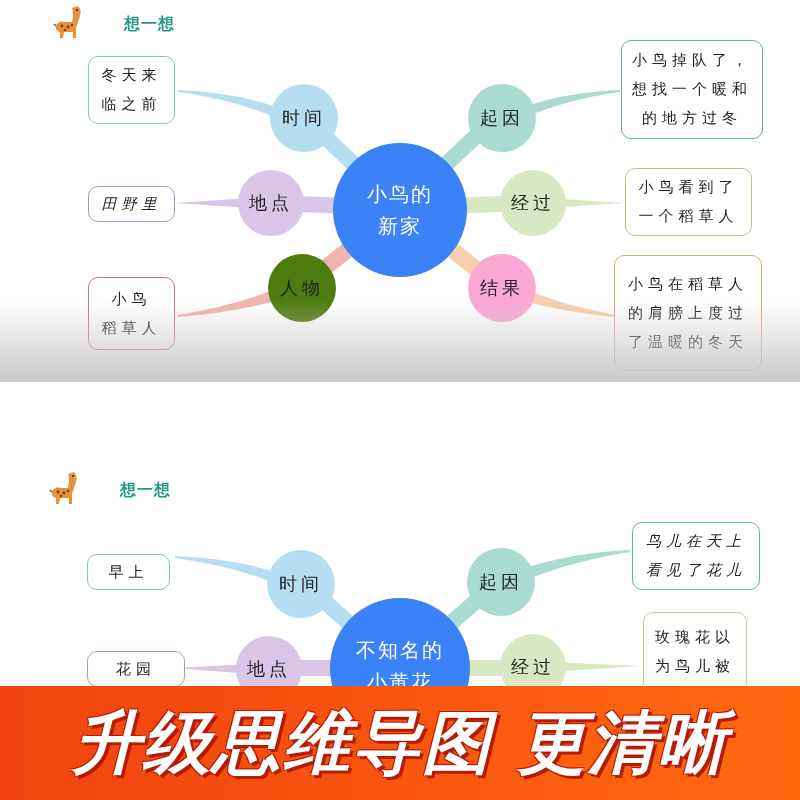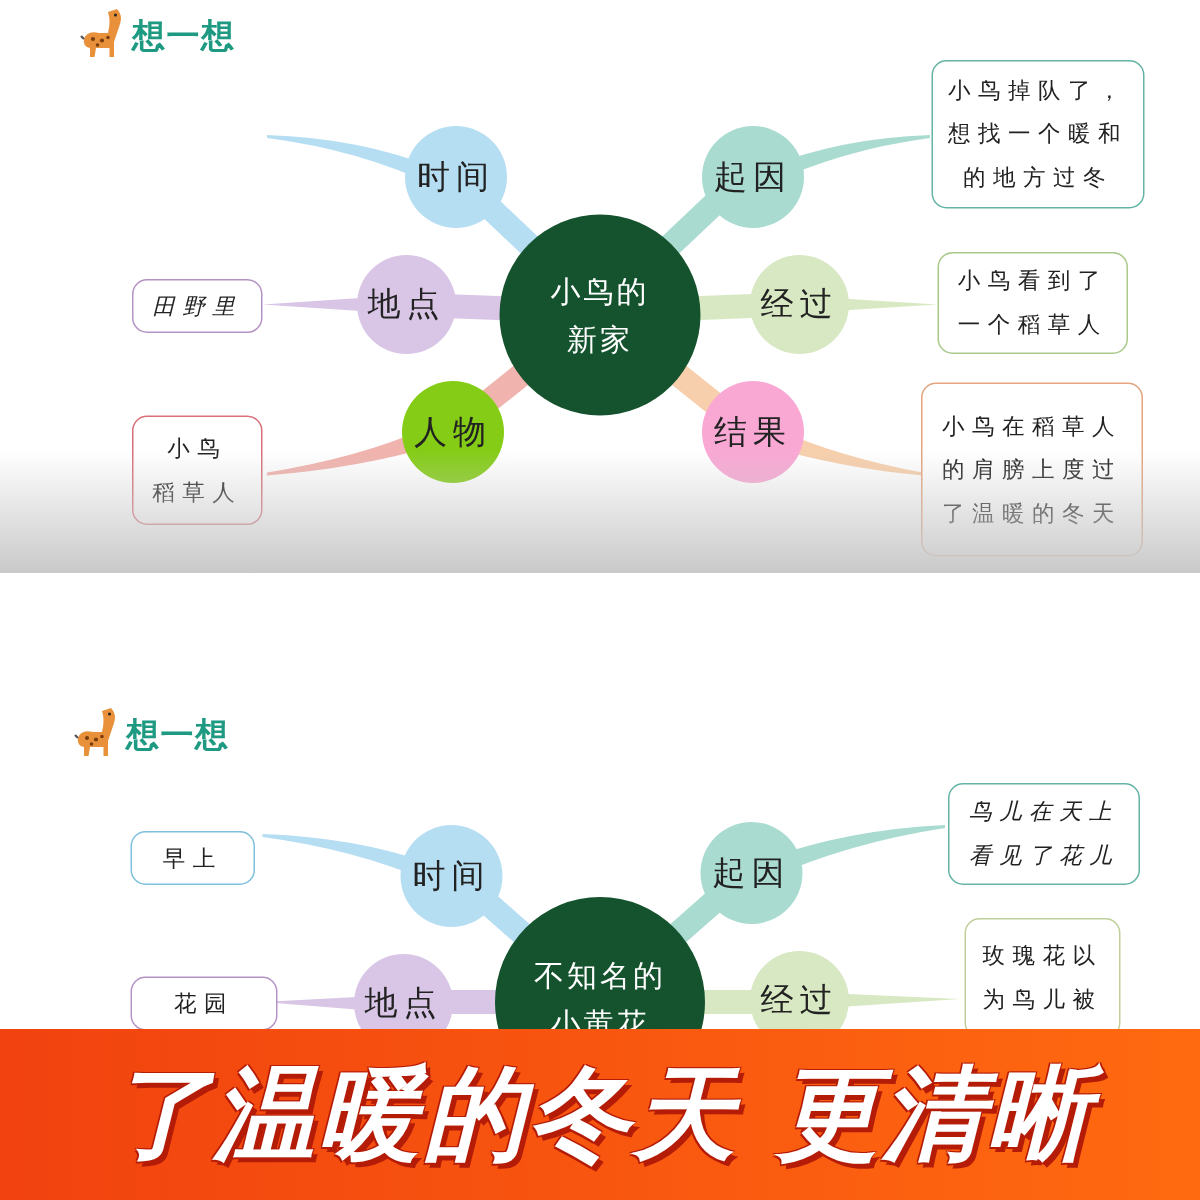--- a/index.html
+++ b/index.html
@@ -3,23 +3,23 @@
 <meta charset="utf-8">
 <style>
   html,body{margin:0;padding:0;}
   body{width:800px;height:800px;overflow:hidden;background:#fff;position:relative;font-family:"DejaVu Sans","Liberation Sans",sans-serif;}
   .panel{position:absolute;left:0;width:800px;background:#fff;overflow:hidden;}
   #panel1{top:0;height:382px;}
   #panel1 .shade{position:absolute;left:0;top:300px;width:800px;height:82px;background:linear-gradient(to bottom,rgba(255,255,255,0),#c9c9c9);pointer-events:none;}
   #panel2{top:440px;height:246px;}
   svg.links{position:absolute;left:0;top:0;}
   .title{position:absolute;display:flex;align-items:center;gap:2px;}
-  .title .txt{color:#1f9a82;font-weight:bold;font-size:22px;letter-spacing:1px;}
-  .node{position:absolute;border-radius:50%;display:flex;align-items:center;justify-content:center;color:#222;font-family:"DejaVu Serif","Liberation Serif",serif;font-size:22px;letter-spacing:4px;}
-  .center{position:absolute;border-radius:50%;background:#14532d;color:#fff;display:flex;align-items:center;justify-content:center;text-align:center;font-size:20px;line-height:32px;letter-spacing:2px;}
+  .title .txt{color:#1f9a82;font-weight:bold;font-size:16px;letter-spacing:1px;margin-left:36px;}
+  .node{position:absolute;border-radius:50%;display:flex;align-items:center;justify-content:center;color:#222;font-family:"DejaVu Serif","Liberation Serif",serif;font-size:18px;letter-spacing:4px;}
+  .center{position:absolute;border-radius:50%;background:#3b82f6;color:#fff;display:flex;align-items:center;justify-content:center;text-align:center;font-size:20px;line-height:32px;letter-spacing:2px;}
   .box{position:absolute;background:#fff;border:1.5px solid;border-radius:10px;display:flex;align-items:center;justify-content:center;text-align:center;font-family:"DejaVu Serif","Liberation Serif",serif;font-size:15px;line-height:29px;letter-spacing:5px;color:#222;white-space:pre-line;box-sizing:border-box;padding:2px 6px;}
   .banner{position:absolute;left:0;top:686px;width:800px;height:114px;background:linear-gradient(to right,#f1420f,#ff6a10);display:flex;align-items:center;justify-content:center;}
   .banner span{color:#fff;font-weight:bold;font-size:68px;font-style:italic;letter-spacing:2px;text-shadow:3px 3px 0 #b41c08,-1px -1px 0 #b41c08,1px -1px 0 #b41c08,-1px 1px 0 #b41c08;}
 </style>
 </head>
 <body>
 
 <div id="panel1" class="panel">
   <svg class="links" width="800" height="382">
     <path d="M400,208 L305,118" stroke="#b6def3" stroke-width="16" fill="none"></path>
@@ -49,25 +49,27 @@
       </svg>
     </span>
     <span class="txt">想一想</span>
   </div>
 
   <div class="center" style="left:333px;top:143px;width:134px;height:134px;white-space:pre-line;">小鸟的
 新家</div>
 
   <div class="node" style="left:270px;top:84px;width:68px;height:68px;background:#b6def3;">时间</div>
   <div class="node" style="left:238px;top:170px;width:66px;height:66px;background:#d9c6e6;">地点</div>
-  <div class="node" style="left:268px;top:254px;width:68px;height:68px;background:#84cc16;">人物</div>
+  <div class="node" style="left:268px;top:254px;width:68px;height:68px;background:#4d7c0f;">人物</div>
   <div class="node" style="left:468px;top:84px;width:68px;height:68px;background:#a9dbd0;">起因</div>
   <div class="node" style="left:500px;top:170px;width:66px;height:66px;background:#d8e8c2;">经过</div>
   <div class="node" style="left:468px;top:254px;width:68px;height:68px;background:#f9a8d4;">结果</div>
 
+  <div class="box" style="left:88px;top:56px;width:87px;height:68px;border-color:#7fc0dc;">冬天来
+临之前</div>
   <div class="box" style="left:88px;top:186px;width:87px;height:36px;border-color:#b493c4;font-style:italic;">田野里</div>
   <div class="box" style="left:88px;top:277px;width:87px;height:73px;border-color:#d9707a;">小鸟
 稻草人</div>
   <div class="box" style="left:625px;top:168px;width:127px;height:68px;border-color:#a9c98a;">小鸟看到了
 一个稻草人</div>
   <div class="box" style="left:621px;top:40px;width:142px;height:99px;border-color:#64b3a4;">小鸟掉队了，
 想找一个暖和
 的地方过冬</div>
   <div class="box" style="left:614px;top:255px;width:148px;height:116px;border-color:#e3a47f;">小鸟在稻草人
 的肩膀上度过
@@ -113,14 +115,14 @@
 
   <div class="box" style="left:87px;top:98px;width:83px;height:36px;border-color:#7fc0dc;margin-top:16px;">早上</div>
   <div class="box" style="left:87px;top:211px;width:98px;height:36px;border-color:#b493c4;">花园</div>
   <div class="box" style="left:632px;top:82px;width:128px;height:68px;border-color:#64b3a4;font-style:italic;">鸟儿在天上
 看见了花儿</div>
   <div class="box" style="left:643px;top:172px;width:104px;height:80px;border-color:#c0cf9a;text-align:center;">玫瑰花以
 为鸟儿被</div>
 </div>
 
 <div class="banner">
-  <span>了温暖的冬天 更清晰</span>
+  <span>升级思维导图 更清晰</span>
 </div>
 
 </body></html>

